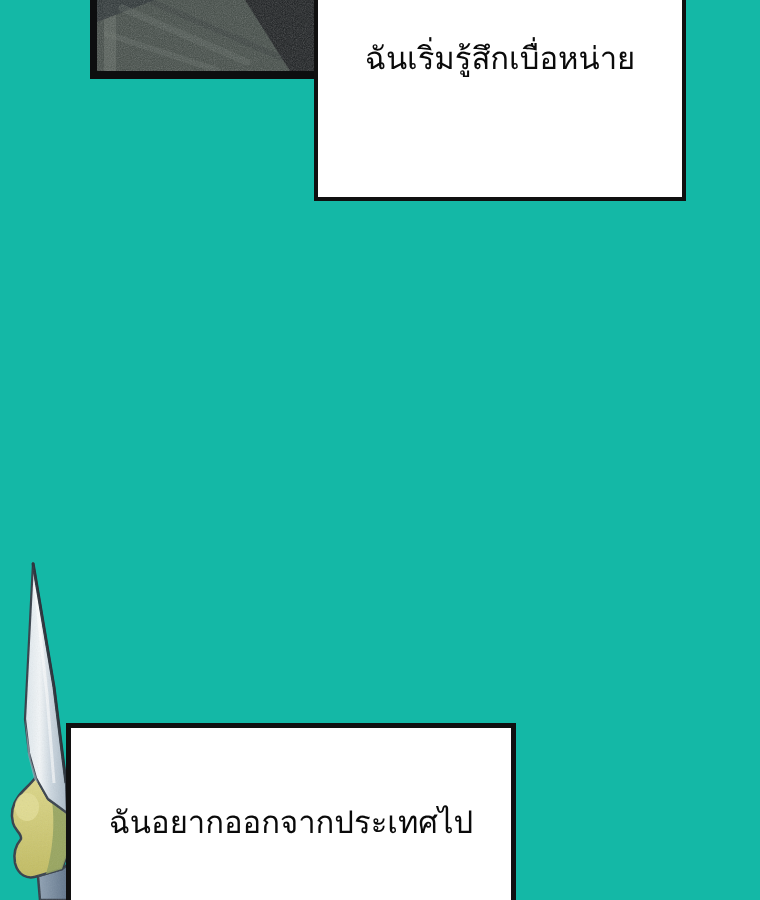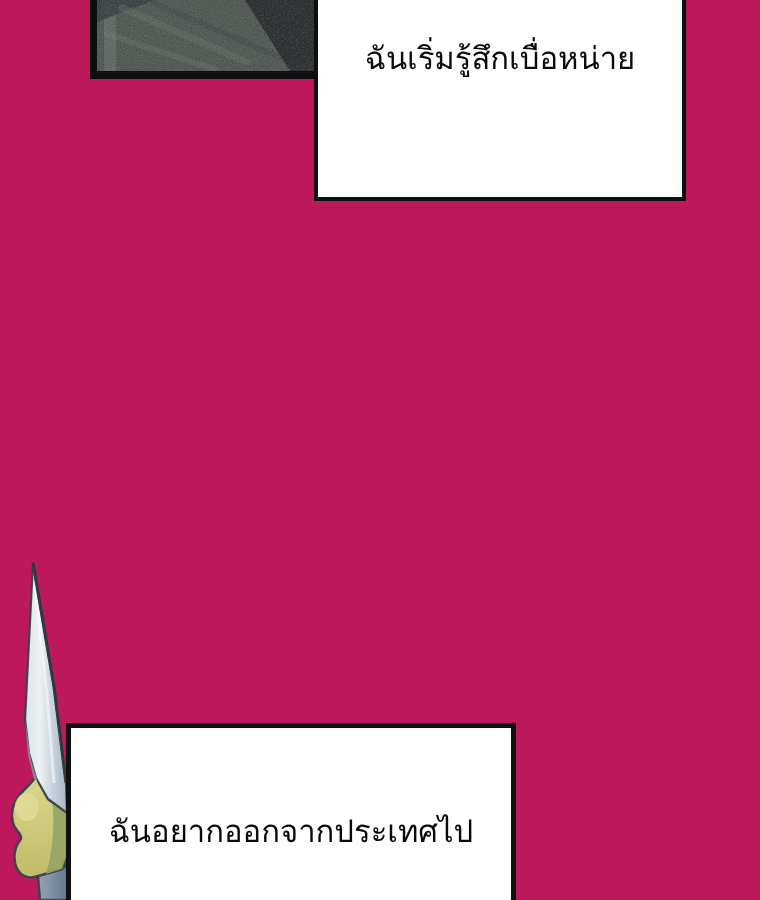--- a/index.html
+++ b/index.html
@@ -5,21 +5,21 @@
   html, body {
     margin: 0;
     padding: 0;
     background: #ffffff;
   }
   .page {
     position: relative;
     width: 760px;
     height: 900px;
     overflow: hidden;
-    background: #be185d;
+    background: #14b8a6;
     font-family: "Liberation Sans", "DejaVu Sans", sans-serif;
   }
 
   
   .scene-panel {
     position: absolute;
     left: 90px;
     top: 0;
     width: 227px;
     height: 79px;
@@ -64,21 +64,21 @@
     color: #0a0a0a;
     font-size: 31px;
     font-weight: 500;
     white-space: nowrap;
   }
   .bubble-top .bubble-text {
     top: 46px;
     line-height: 54px;
   }
   .bubble-bottom .bubble-text {
-    top: 76px;
+    top: 67px;
     line-height: 55px;
     text-align: center;
   }
 
   
   .sword {
     position: absolute;
     left: 0;
     top: 555px;
     width: 80px;

